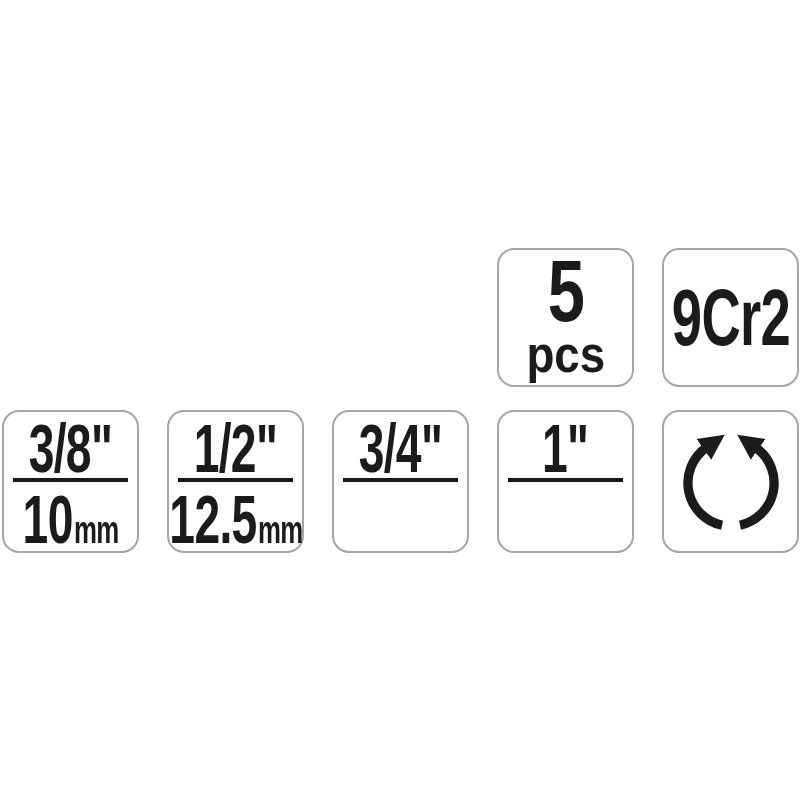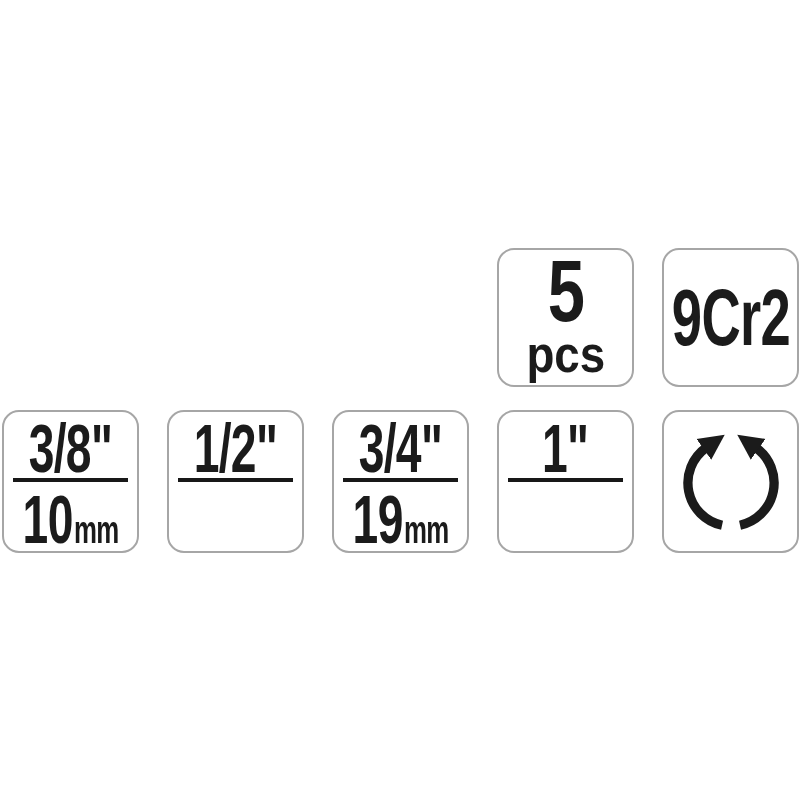--- a/index.html
+++ b/index.html
@@ -133,30 +133,30 @@
     <div class="mm-row">
         <span class="cond"><span class="mm-num">10</span><span class="mm-unit">mm</span></span>
       </div>
   </div>
 
   <div class="badge row2 col2 size-badge">
     <div class="inch-row">
         <span class="cond">1/2"</span>
       </div>
     <div class="divider"></div>
+    <div class="mm-row">
+        <span class="cond"><span class="mm-num">12.5</span><span class="mm-unit">mm</span></span>
+      </div>
   </div>
 
   <div class="badge row2 col3 size-badge">
     <div class="inch-row">
         <span class="cond">3/4"</span>
       </div>
     <div class="divider"></div>
-    <div class="mm-row">
-        <span class="cond"><span class="mm-num">19</span><span class="mm-unit">mm</span></span>
-      </div>
   </div>
 
   <div class="badge row2 col4 size-badge">
     <div class="inch-row">
         <span class="cond">1"</span>
       </div>
     <div class="divider"></div>
   </div>
 
   <div class="badge row2 col5 rotation">

